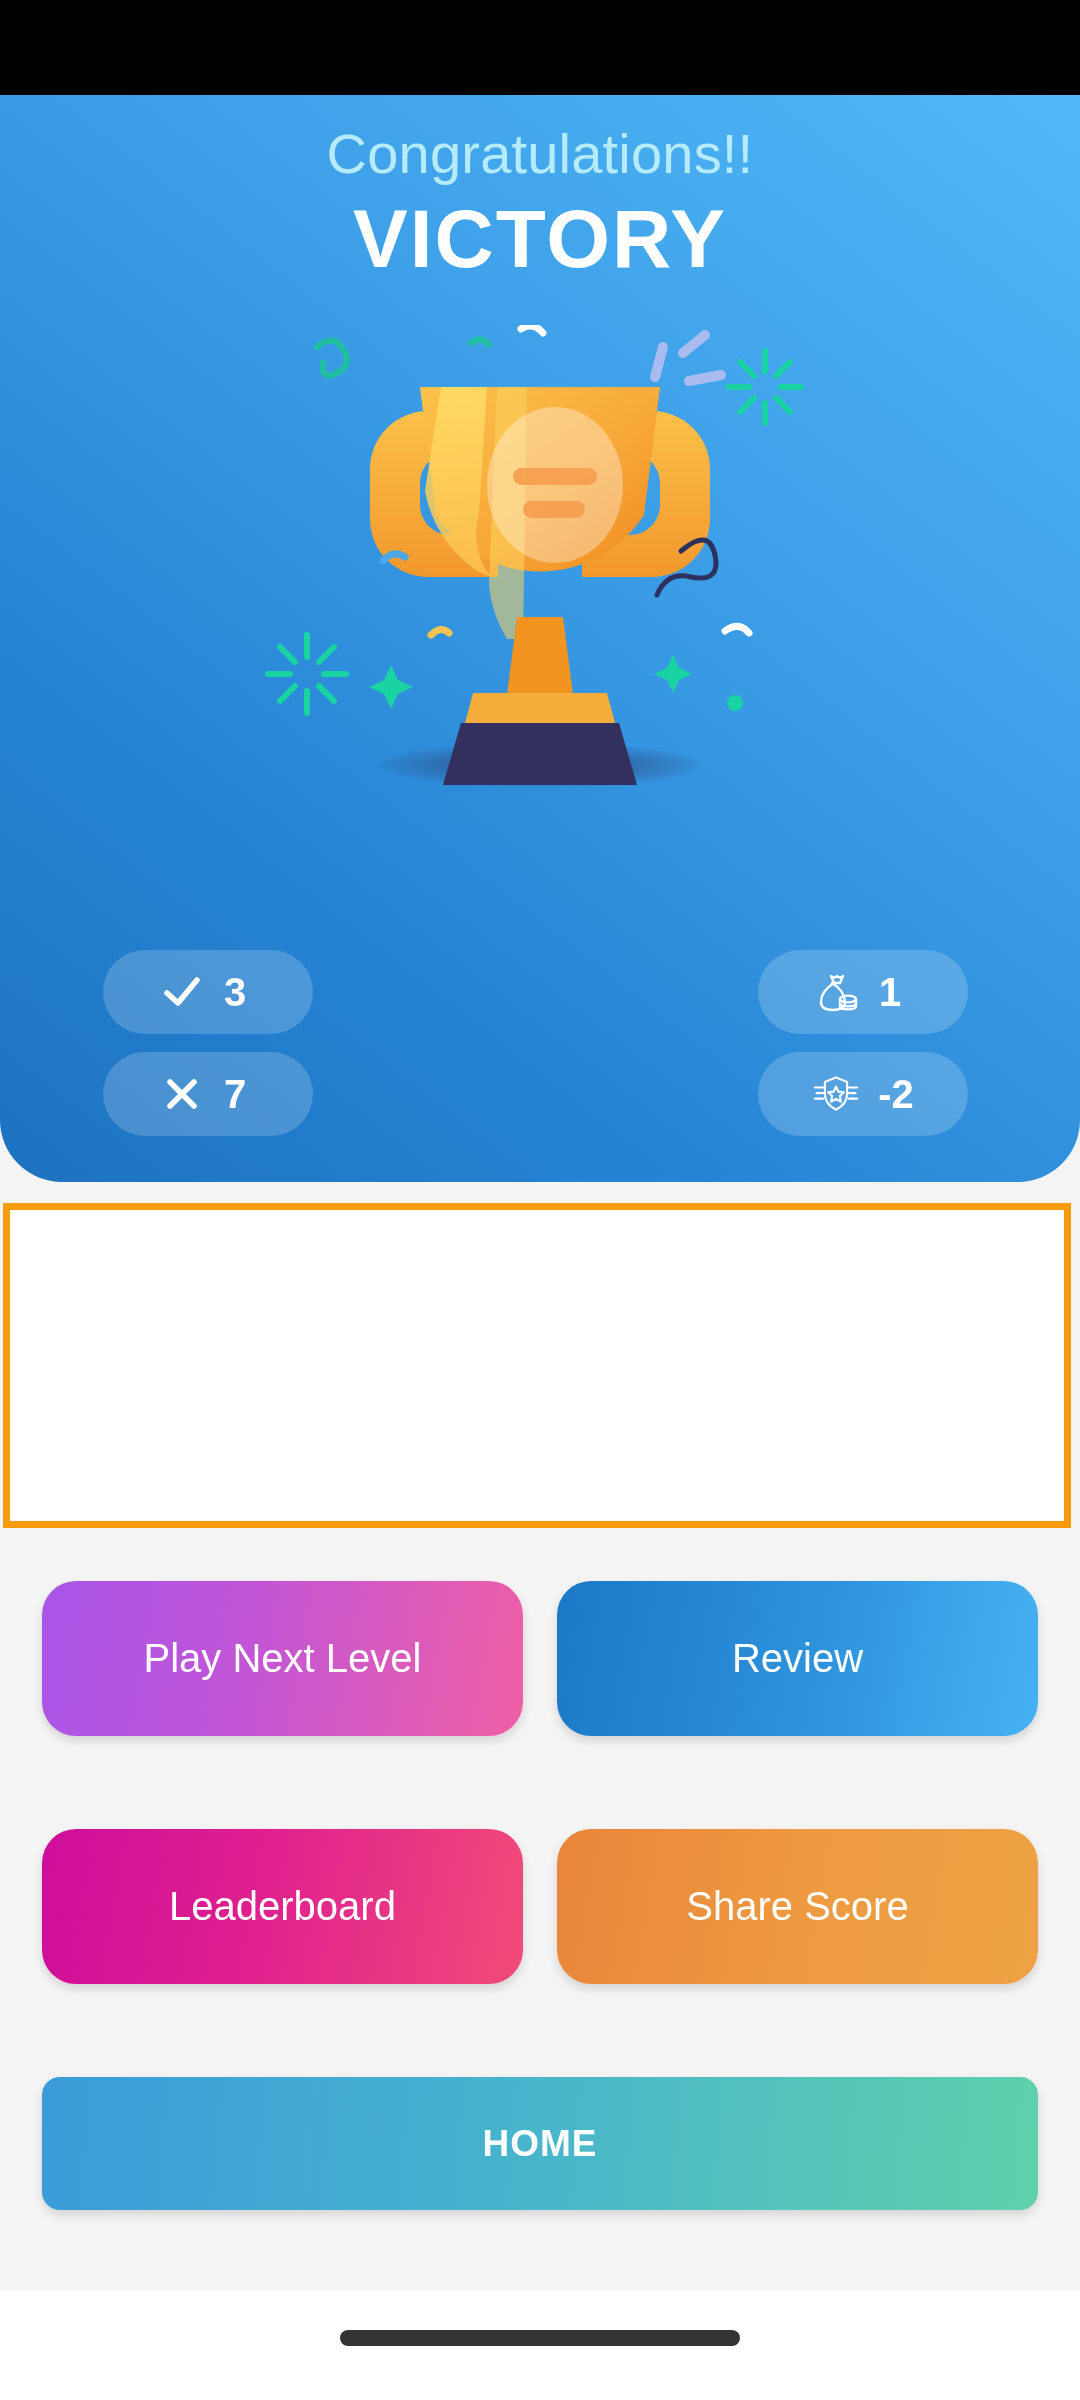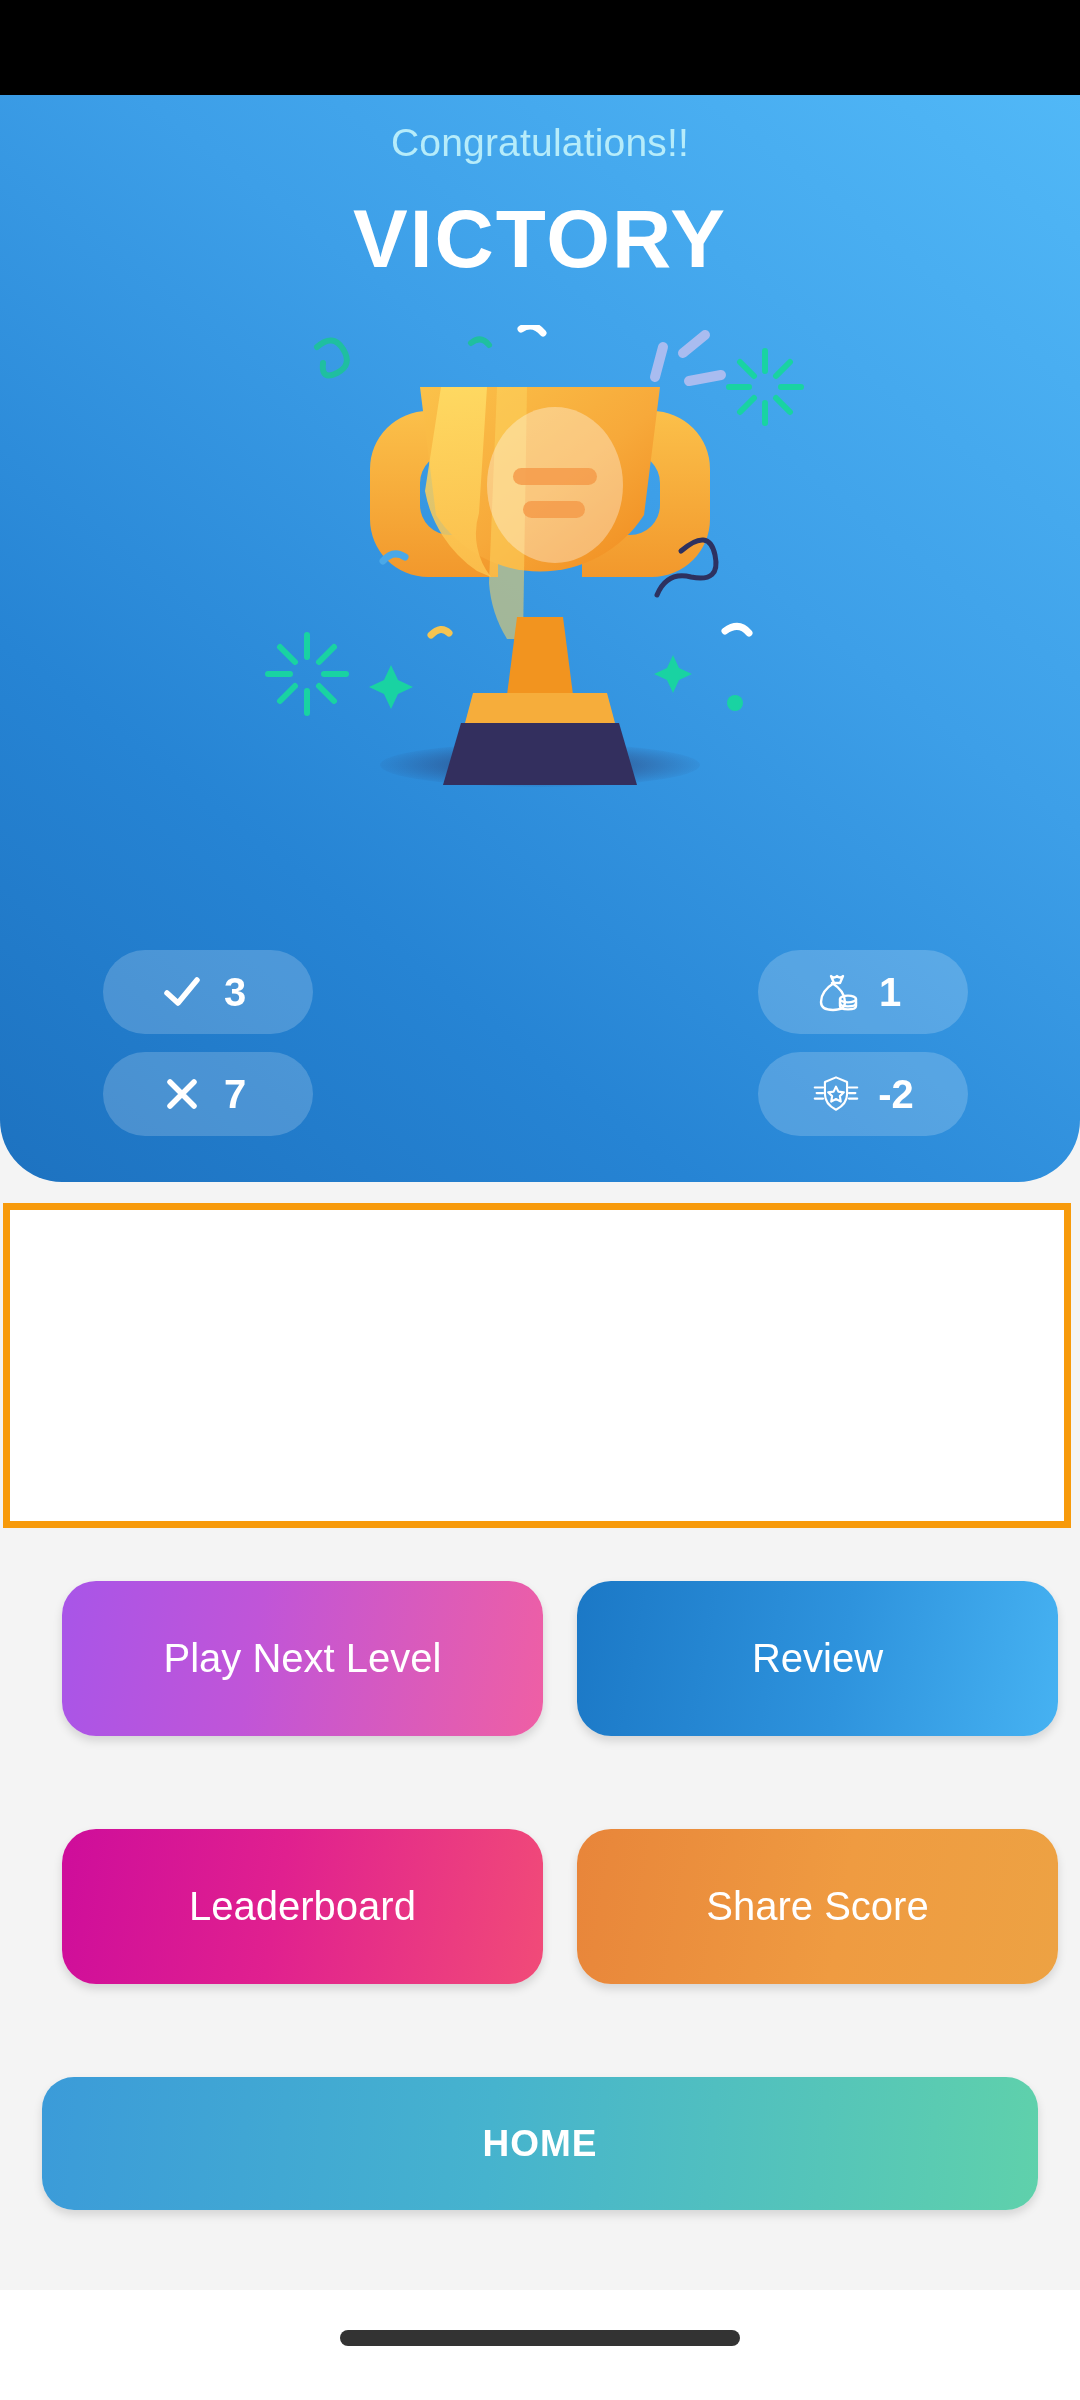--- a/index.html
+++ b/index.html
@@ -44,21 +44,21 @@
     overflow: hidden;
   }
 
   .congrats {
     position: absolute;
     top: 26px;
     left: 0;
     width: 1080px;
     text-align: center;
     color: #b6ecfa;
-    font-size: 39px;
+    font-size: 56px;
     font-weight: 400;
     letter-spacing: 0.2px;
   }
   .victory {
     position: absolute;
     top: 97px;
     left: 0;
     width: 1080px;
     text-align: center;
     color: #ffffff;
@@ -162,21 +162,20 @@
     width: 1080px;
     height: 735px;
     background: #f4f4f4;
   }
   .btn-row {
     position: absolute;
     left: 42px;
     width: 996px;
     display: flex;
     gap: 34px;
-    margin-left: 20px;
   }
   .btn-row.row1 { top: 26px; }
   .btn-row.row2 { top: 274px; }
 
   .game-btn {
     flex: 1 1 0;
     height: 155px;
     border: none;
     border-radius: 34px;
     color: #ffffff;
@@ -195,21 +194,21 @@
   .btn-share { background: linear-gradient(100deg, #e8853a 0%, #ef9b41 55%, #eda243 100%); }
   .btn-leader{ background: linear-gradient(100deg, #ce0d9b 0%, #e0208f 45%, #f14b78 100%); }
 
   .btn-home {
     position: absolute;
     top: 522px;
     left: 42px;
     width: 996px;
     height: 133px;
     border: none;
-    border-radius: 32px;
+    border-radius: 18px;
     background: linear-gradient(95deg, #3b9bd9 0%, #46b3ce 45%, #5fd1ab 100%);
     color: #ffffff;
     font-size: 37px;
     font-weight: 700;
     letter-spacing: 1px;
     font-family: "Liberation Sans", sans-serif;
     display: flex;
     align-items: center;
     justify-content: center;
     box-shadow: 0 5px 10px rgba(0,0,0,0.13);

